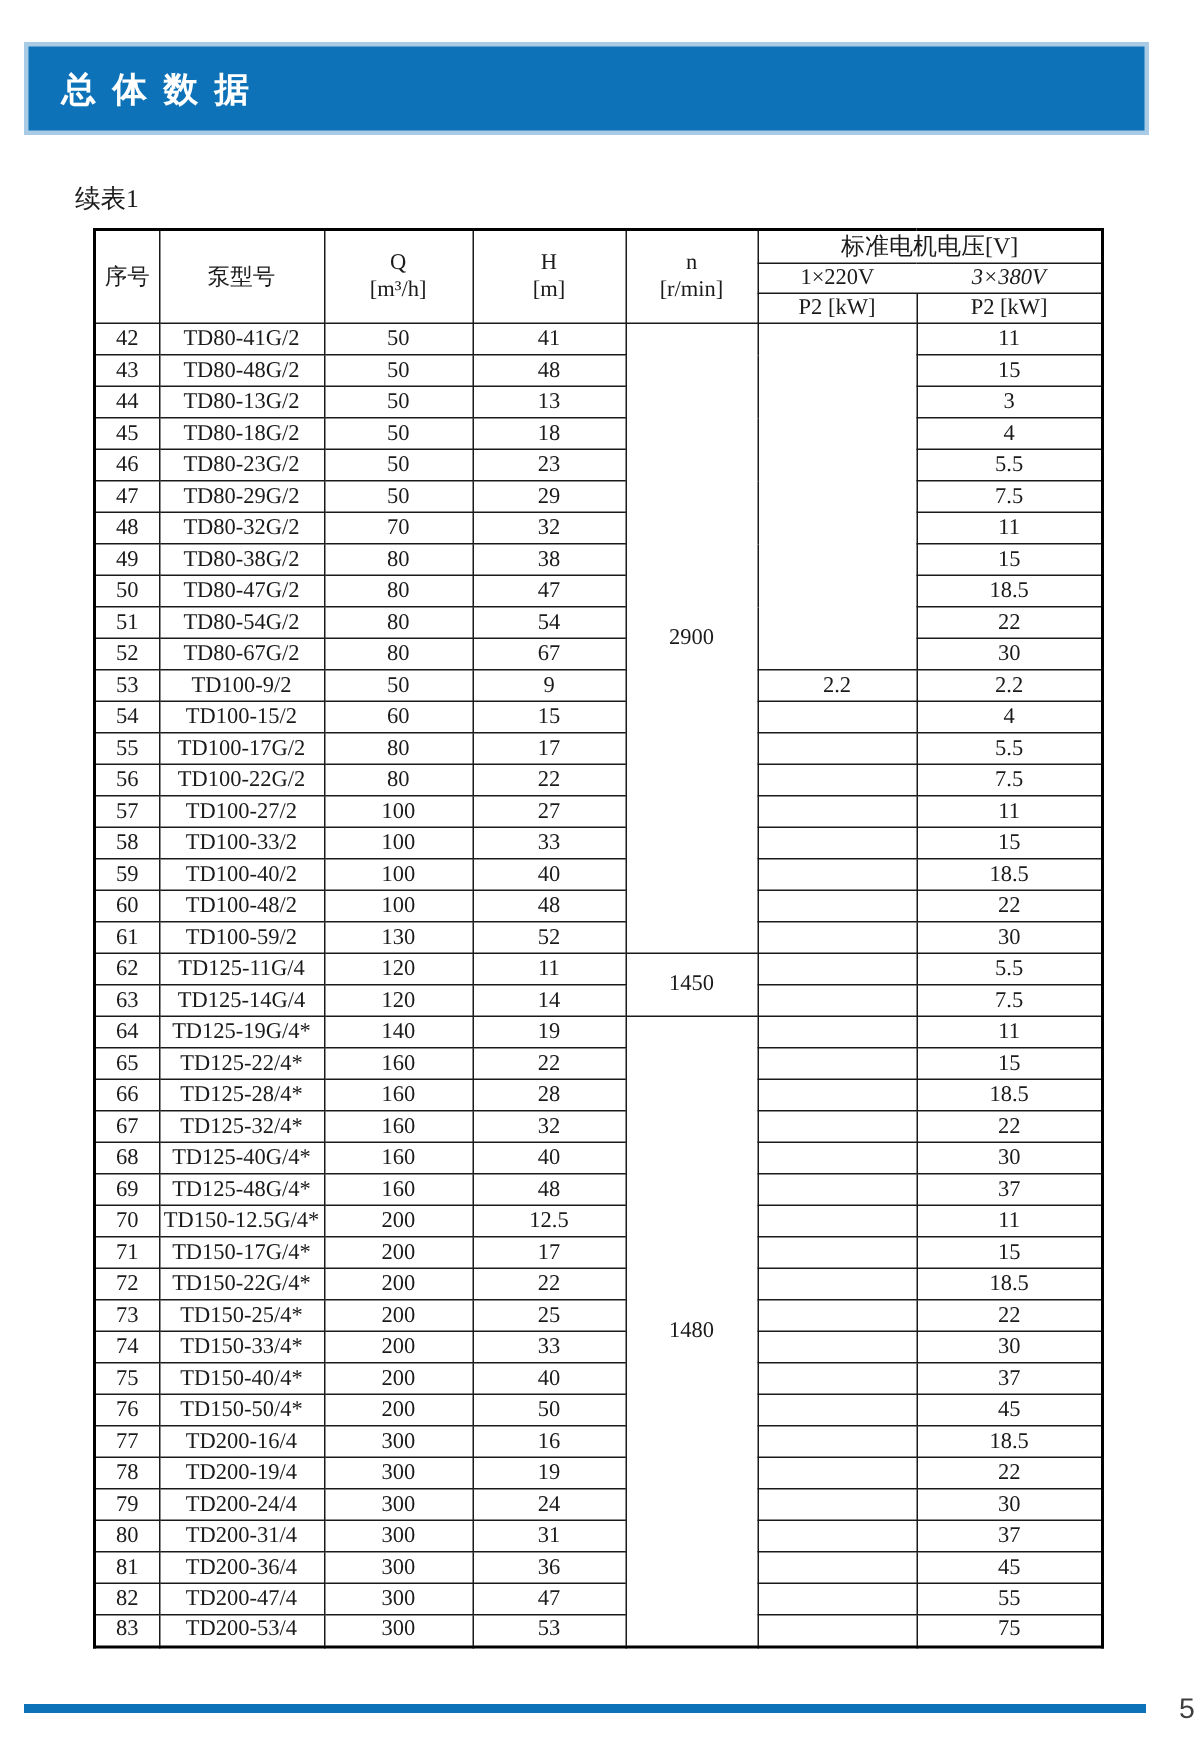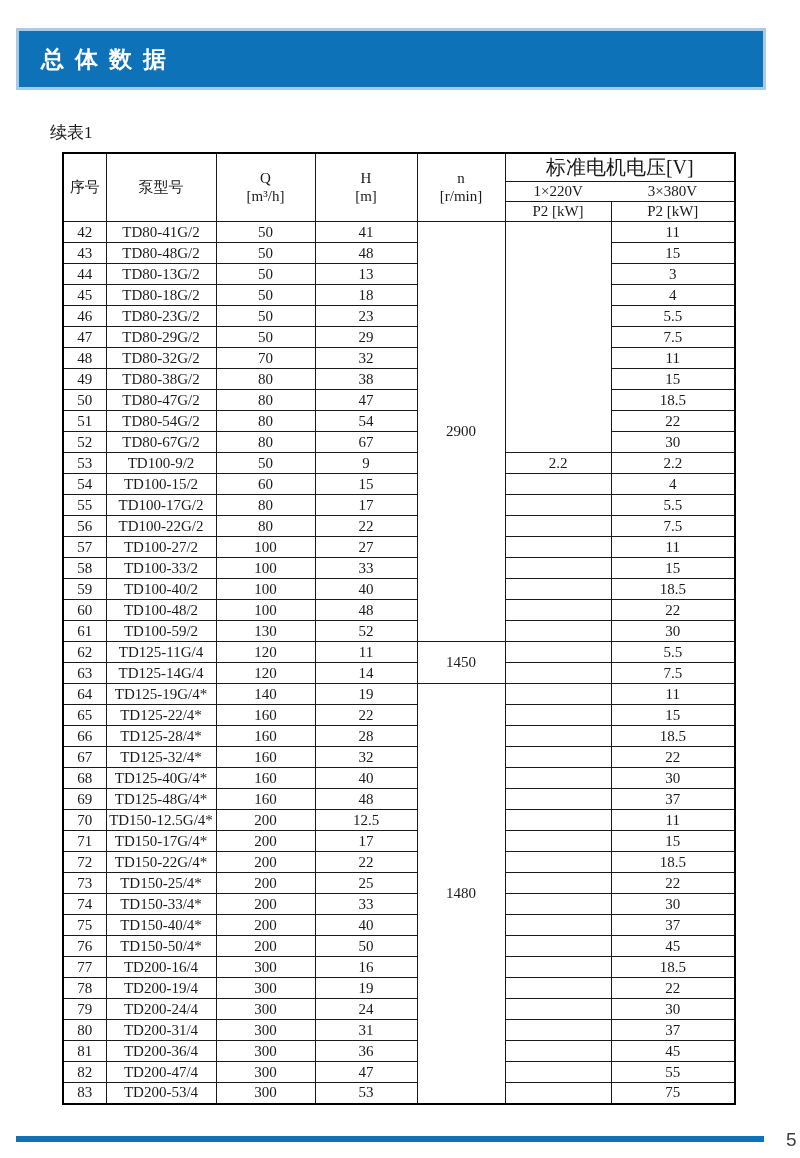--- a/index.html
+++ b/index.html
@@ -26,23 +26,23 @@
     border-collapse:collapse; table-layout:fixed;
     font-size:15px; border:2px solid #000;
   }
   table.pump th, table.pump td {
     border:1px solid #1a1a1a; text-align:center; vertical-align:middle;
     padding:0; font-weight:normal; white-space:nowrap; overflow:hidden;
   }
   thead tr { height:20px; }
   tbody tr { height:21px;padding-left:46px; }
   .two-line { line-height:1.15; }
-  .grp { font-size:20px; }
+  .grp { font-size:16px; }
   .nb-r { border-right:none !important; }
-  .nb-l { border-left:none !important; }
+  .nb-l { border-left:none !important;font-style:italic; }
   .hsep th { border-bottom:2px solid #000;margin-left:36px; }
   .footer-bar {
     position:absolute; left:16px; top:1136px; width:748px; height:6px;
     background:#0d72b7;
   }
   .page-num {
     position:absolute; left:786px; top:1129px; font-size:19px; color:#3f3f3f;
     font-family:"Liberation Sans","DejaVu Sans",sans-serif;
   }
 </style>

